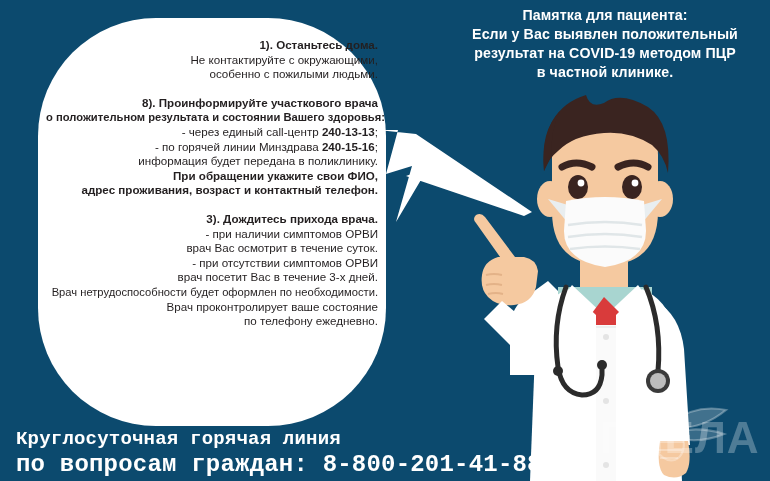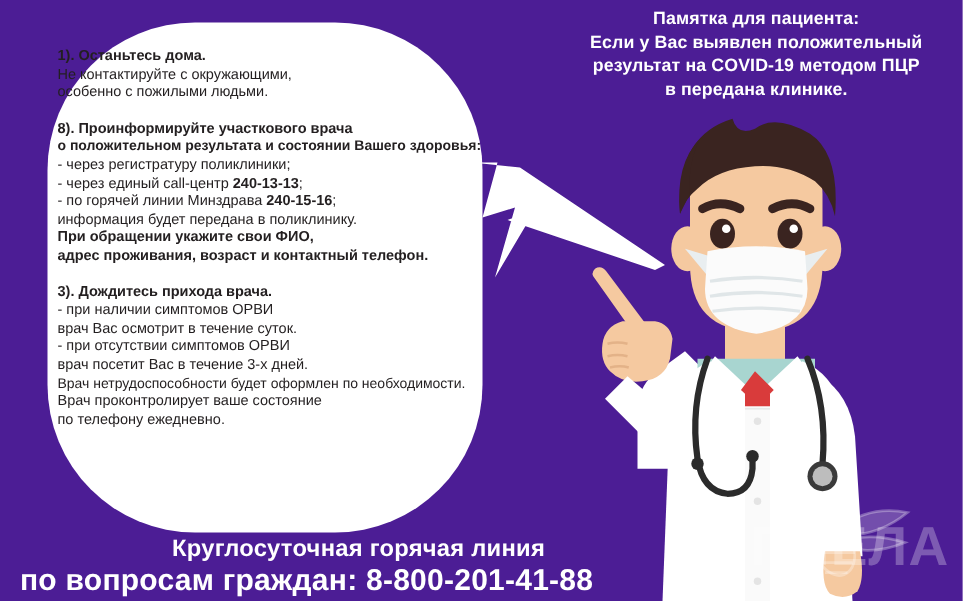--- a/index.html
+++ b/index.html
@@ -4,21 +4,21 @@
 <style>
   * { box-sizing: border-box; margin: 0; padding: 0; }
   html, body {
     width: 770px; height: 481px;
     overflow: hidden;
     font-family: "Liberation Sans", "DejaVu Sans", sans-serif;
   }
   #poster {
     position: relative;
     width: 770px; height: 481px;
-    background: #4c1d95;
+    background: #0c4a6e;
     overflow: hidden;
   }
 
   
   #header {
     position: absolute;
     left: 440px; top: 6px;
     width: 330px;
     text-align: center;
     color: #ffffff;
@@ -37,21 +37,21 @@
     width: 348px; height: 408px;
     background: #ffffff;
     border-radius: 118px 118px 118px 118px / 118px 118px 118px 118px;
     z-index: 10;
   }
   #bubble-inner {
     position: absolute;
     left: 0; top: 0;
     width: 348px; height: 408px;
     padding: 20px 8px 10px 8px;
-    text-align: left;
+    text-align: right;
     color: #231f20;
   }
 
   .blk { margin-bottom: 2px; }
   .ln { display: block; white-space: nowrap; line-height: 14.6px; font-size: 11.6px; }
   .ln.b { font-weight: bold; }
   .ln.sm { font-size: 11.2px; }
   .spacer { height: 12px; }
   b.num { font-weight: bold; }
 
@@ -89,38 +89,39 @@
     letter-spacing: 1px;
     line-height: 48px;
     white-space: nowrap;
   }
 
   
   #hotline {
     position: absolute;
     left: 16px; top: 427px;
     width: 420px;
-    text-align: right;
+    text-align: left;
     color: #ffffff;
     font-weight: bold;
     z-index: 25;
+    font-family: Liberation Mono, monospace;
   }
   #hotline .hl1 { display: block; font-size: 19px; line-height: 25px; letter-spacing: 0.2px; white-space: nowrap; }
   #hotline .hl2 { display: block; font-size: 24px; line-height: 25px; letter-spacing: 0.2px; white-space: nowrap; }
 </style>
 </head>
 <body>
 
 <div id="poster">
 
   <div id="header">
     <span class="hline">Памятка для пациента:</span>
     <span class="hline">Если у Вас выявлен положительный</span>
     <span class="hline">результат на COVID-19 методом ПЦР</span>
-    <span class="hline">в передана клинике.</span>
+    <span class="hline">в частной клинике.</span>
   </div>
 
   <svg id="tail" viewBox="0 0 170 95" xmlns="http://www.w3.org/2000/svg">
     <polygon points="0,4 30,4 18,52 44,44 26,95 58,42 36,50 58,8 12,8" fill="#ffffff" opacity="0"></polygon>
     <polygon fill="#ffffff" points="6,2 26,2 14,46 40,38 24,94 56,40 34,48 152,88 160,84 44,6"></polygon>
   </svg>
 
   <svg id="doctor" viewBox="0 0 330 406" xmlns="http://www.w3.org/2000/svg">
 
     <path d="M70 300 L70 250 Q72 232 86 222 L108 206 L130 228 L108 244 Q100 250 100 262 L100 300 Z" fill="#ffffff"></path>
@@ -213,21 +214,20 @@
         <span class="ln b">1). Останьтесь дома.</span>
         <span class="ln">Не контактируйте с окружающими,</span>
         <span class="ln">особенно с пожилыми людьми.</span>
       </div>
 
       <div class="spacer"></div>
 
       <div class="blk">
         <span class="ln b">8). Проинформируйте участкового врача</span>
         <span class="ln b sm">о положительном результата и состоянии Вашего здоровья:</span>
-        <span class="ln">- через регистратуру поликлиники;</span>
         <span class="ln">- через единый call-центр <b class="num">240-13-13</b>;</span>
         <span class="ln">- по горячей линии Минздрава <b class="num">240-15-16</b>;</span>
         <span class="ln">информация будет передана в поликлинику.</span>
         <span class="ln b">При обращении укажите свои ФИО,</span>
         <span class="ln b">адрес проживания, возраст и контактный телефон.</span>
       </div>
 
       <div class="spacer"></div>
 
       <div class="blk">

